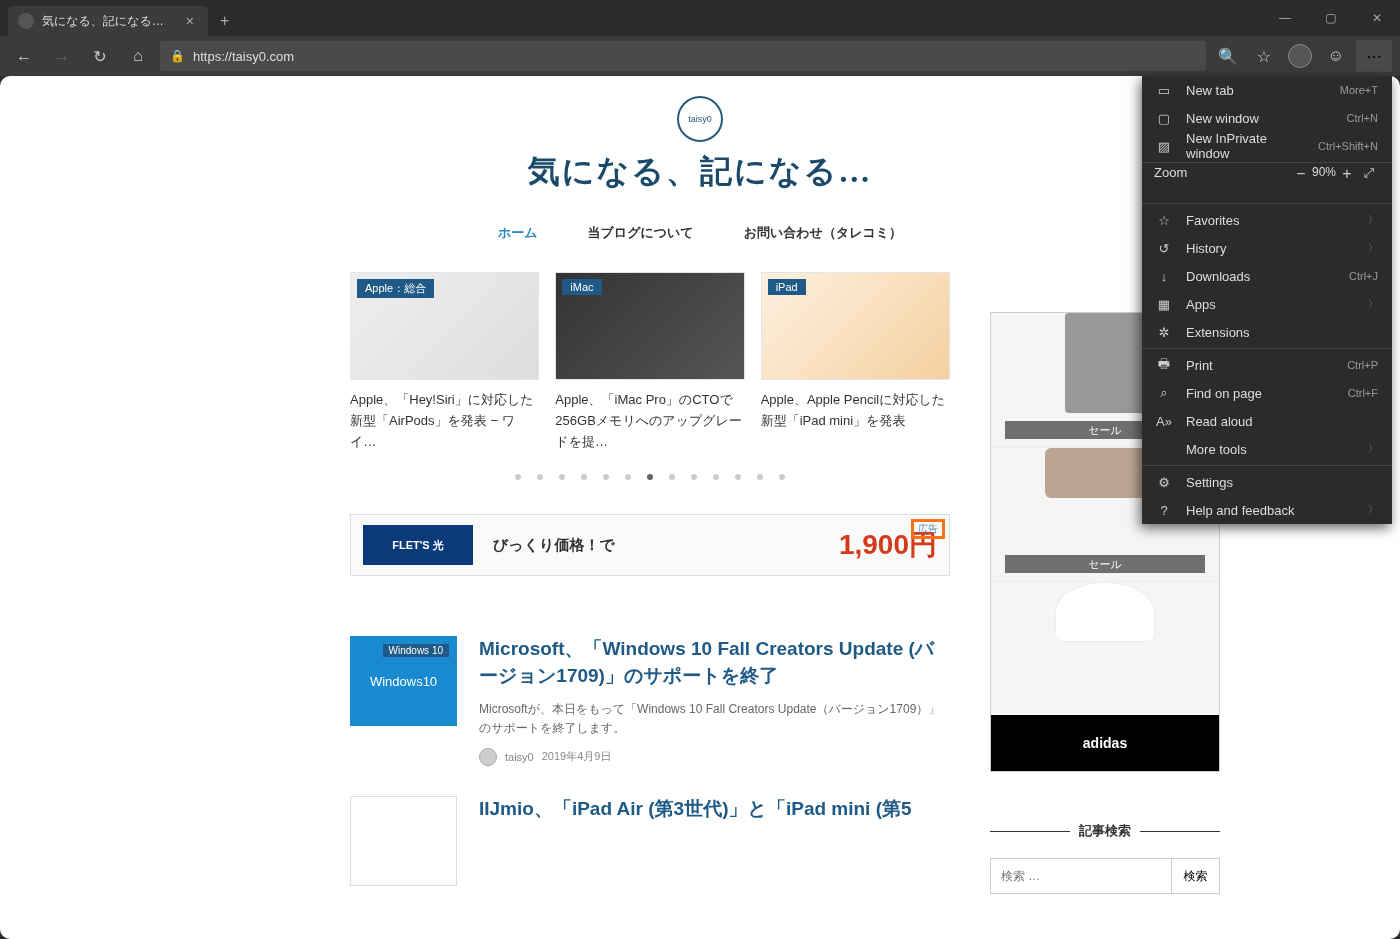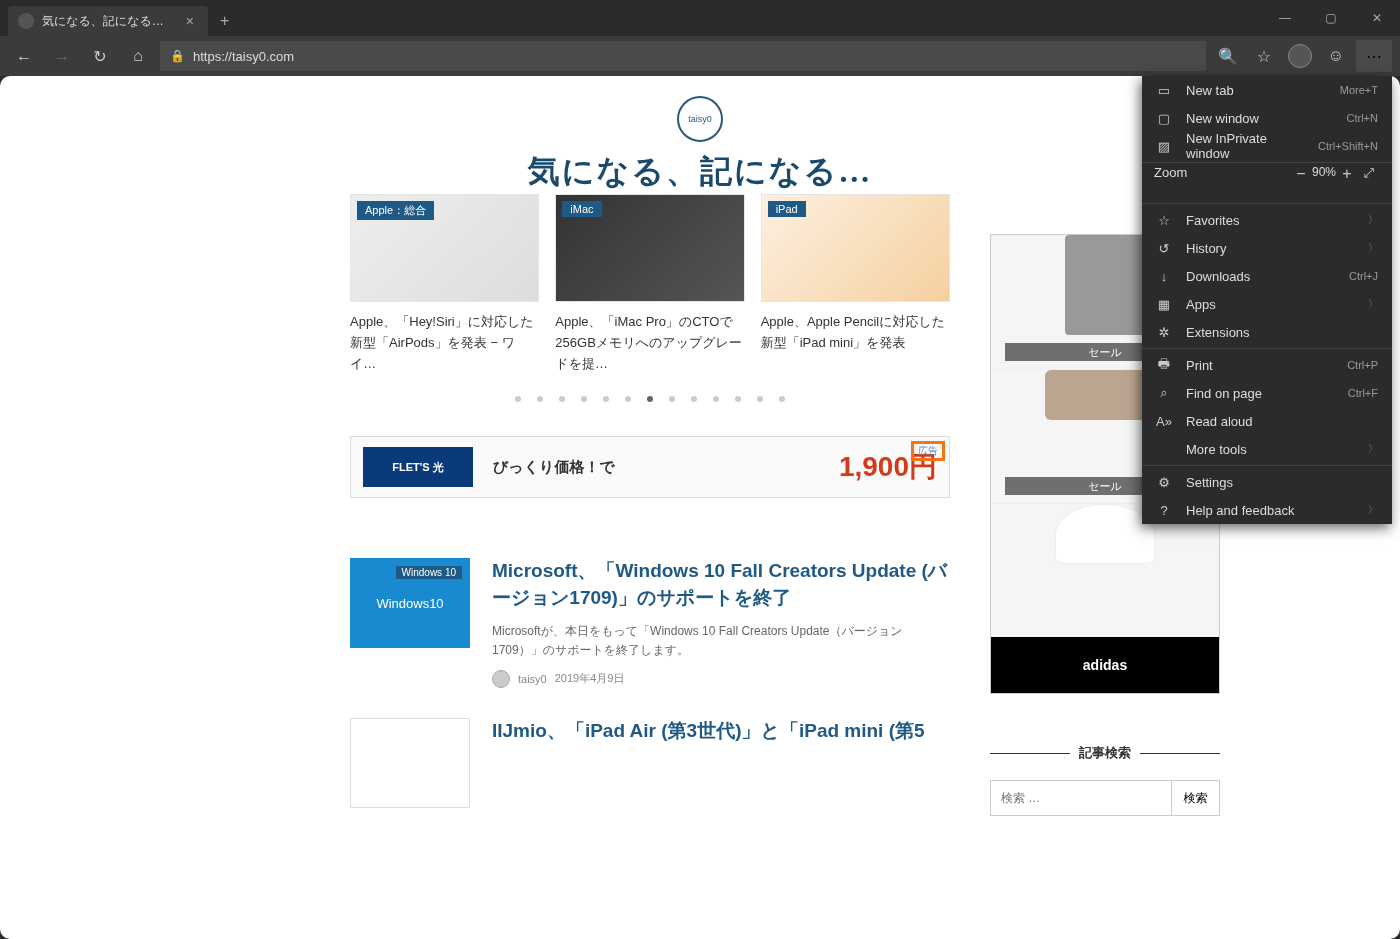--- a/index.html
+++ b/index.html
@@ -50,21 +50,21 @@
 .dots span { display: inline-block; width: 6px; height: 6px; border-radius: 50%; background: #ccc; margin: 0 8px; }
 .dots span.active { background: #666; }
 
 .banner-ad { height: 62px; border: 1px solid #ddd; position: relative; background: #fafafa; display: flex; align-items: center; padding: 0 12px; margin-bottom: 60px; }
 .ad-label { position: absolute; top: 4px; right: 4px; font-size: 10px; color: #5a8ab0; border: 3px solid #f97316; padding: 0 4px; }
 .ad-visual { width: 110px; height: 40px; background: #0a3a7a; color: #fff; font-size: 11px; display: flex; align-items: center; justify-content: center; font-weight: bold; }
 .ad-text { font-size: 15px; margin-left: 20px; color: #333; font-weight: bold; }
 .ad-price { margin-left: auto; color: #d43a1a; font-size: 28px; font-weight: bold; }
 
 .article { display: flex; gap: 22px; margin-bottom: 30px; }
-.article-thumb { width: 120px; height: 90px; background: #1a8ad0; position: relative; display: flex; align-items: center; justify-content: center; color: #fff; font-size: 13px; }
+.article-thumb { width: 107px; height: 90px; background: #1a8ad0; position: relative; display: flex; align-items: center; justify-content: center; color: #fff; font-size: 13px; }
 .thumb-tag { position: absolute; top: 8px; right: 8px; background: #1e5a85; color: #fff; font-size: 10px; padding: 1px 6px; }
 .article-meta { flex: 1; }
 .article-title { font-size: 19px; font-weight: bold; color: #1e5a85; line-height: 1.4; margin-bottom: 10px; }
 .article-excerpt { font-size: 12px; color: #666; line-height: 1.6; margin-bottom: 10px; }
 .article-byline { font-size: 11px; color: #888; display: flex; align-items: center; gap: 8px; }
 .author-ava { width: 18px; height: 18px; background: #ccc; border-radius: 50%; border: 1px solid #aaa; }
 
 .side-ad { border: 1px solid #ccc; position: relative; margin-top: 40px; }
 .side-ad-slot { height: 134px; background: #f5f5f5; position: relative; display: flex; justify-content: center; }
 .side-ad-slot + .side-ad-slot { border-top: 1px solid #eee; }
@@ -129,20 +129,25 @@
     <div class="more-btn">⋯</div>
   </div>
 </div>
 
 <div class="page">
   <div class="page-inner">
     <div class="logo-area">
       <div class="logo-circle">taisy0</div>
       <div class="site-title">気になる、記になる…</div>
     </div>
+    <div class="main-nav">
+      <a class="active">ホーム</a>
+      <a>当ブログについて</a>
+      <a>お問い合わせ（タレコミ）</a>
+    </div>
 
     <div class="content-wrap">
       <div class="main-col">
         <div class="carousel">
           <div class="card">
             <div class="card-img">
                 <div class="cat-tag">Apple：総合</div>
               </div>
             <div class="card-title">Apple、「Hey!Siri」に対応した新型「AirPods」を発表 − ワイ…</div>
           </div>

